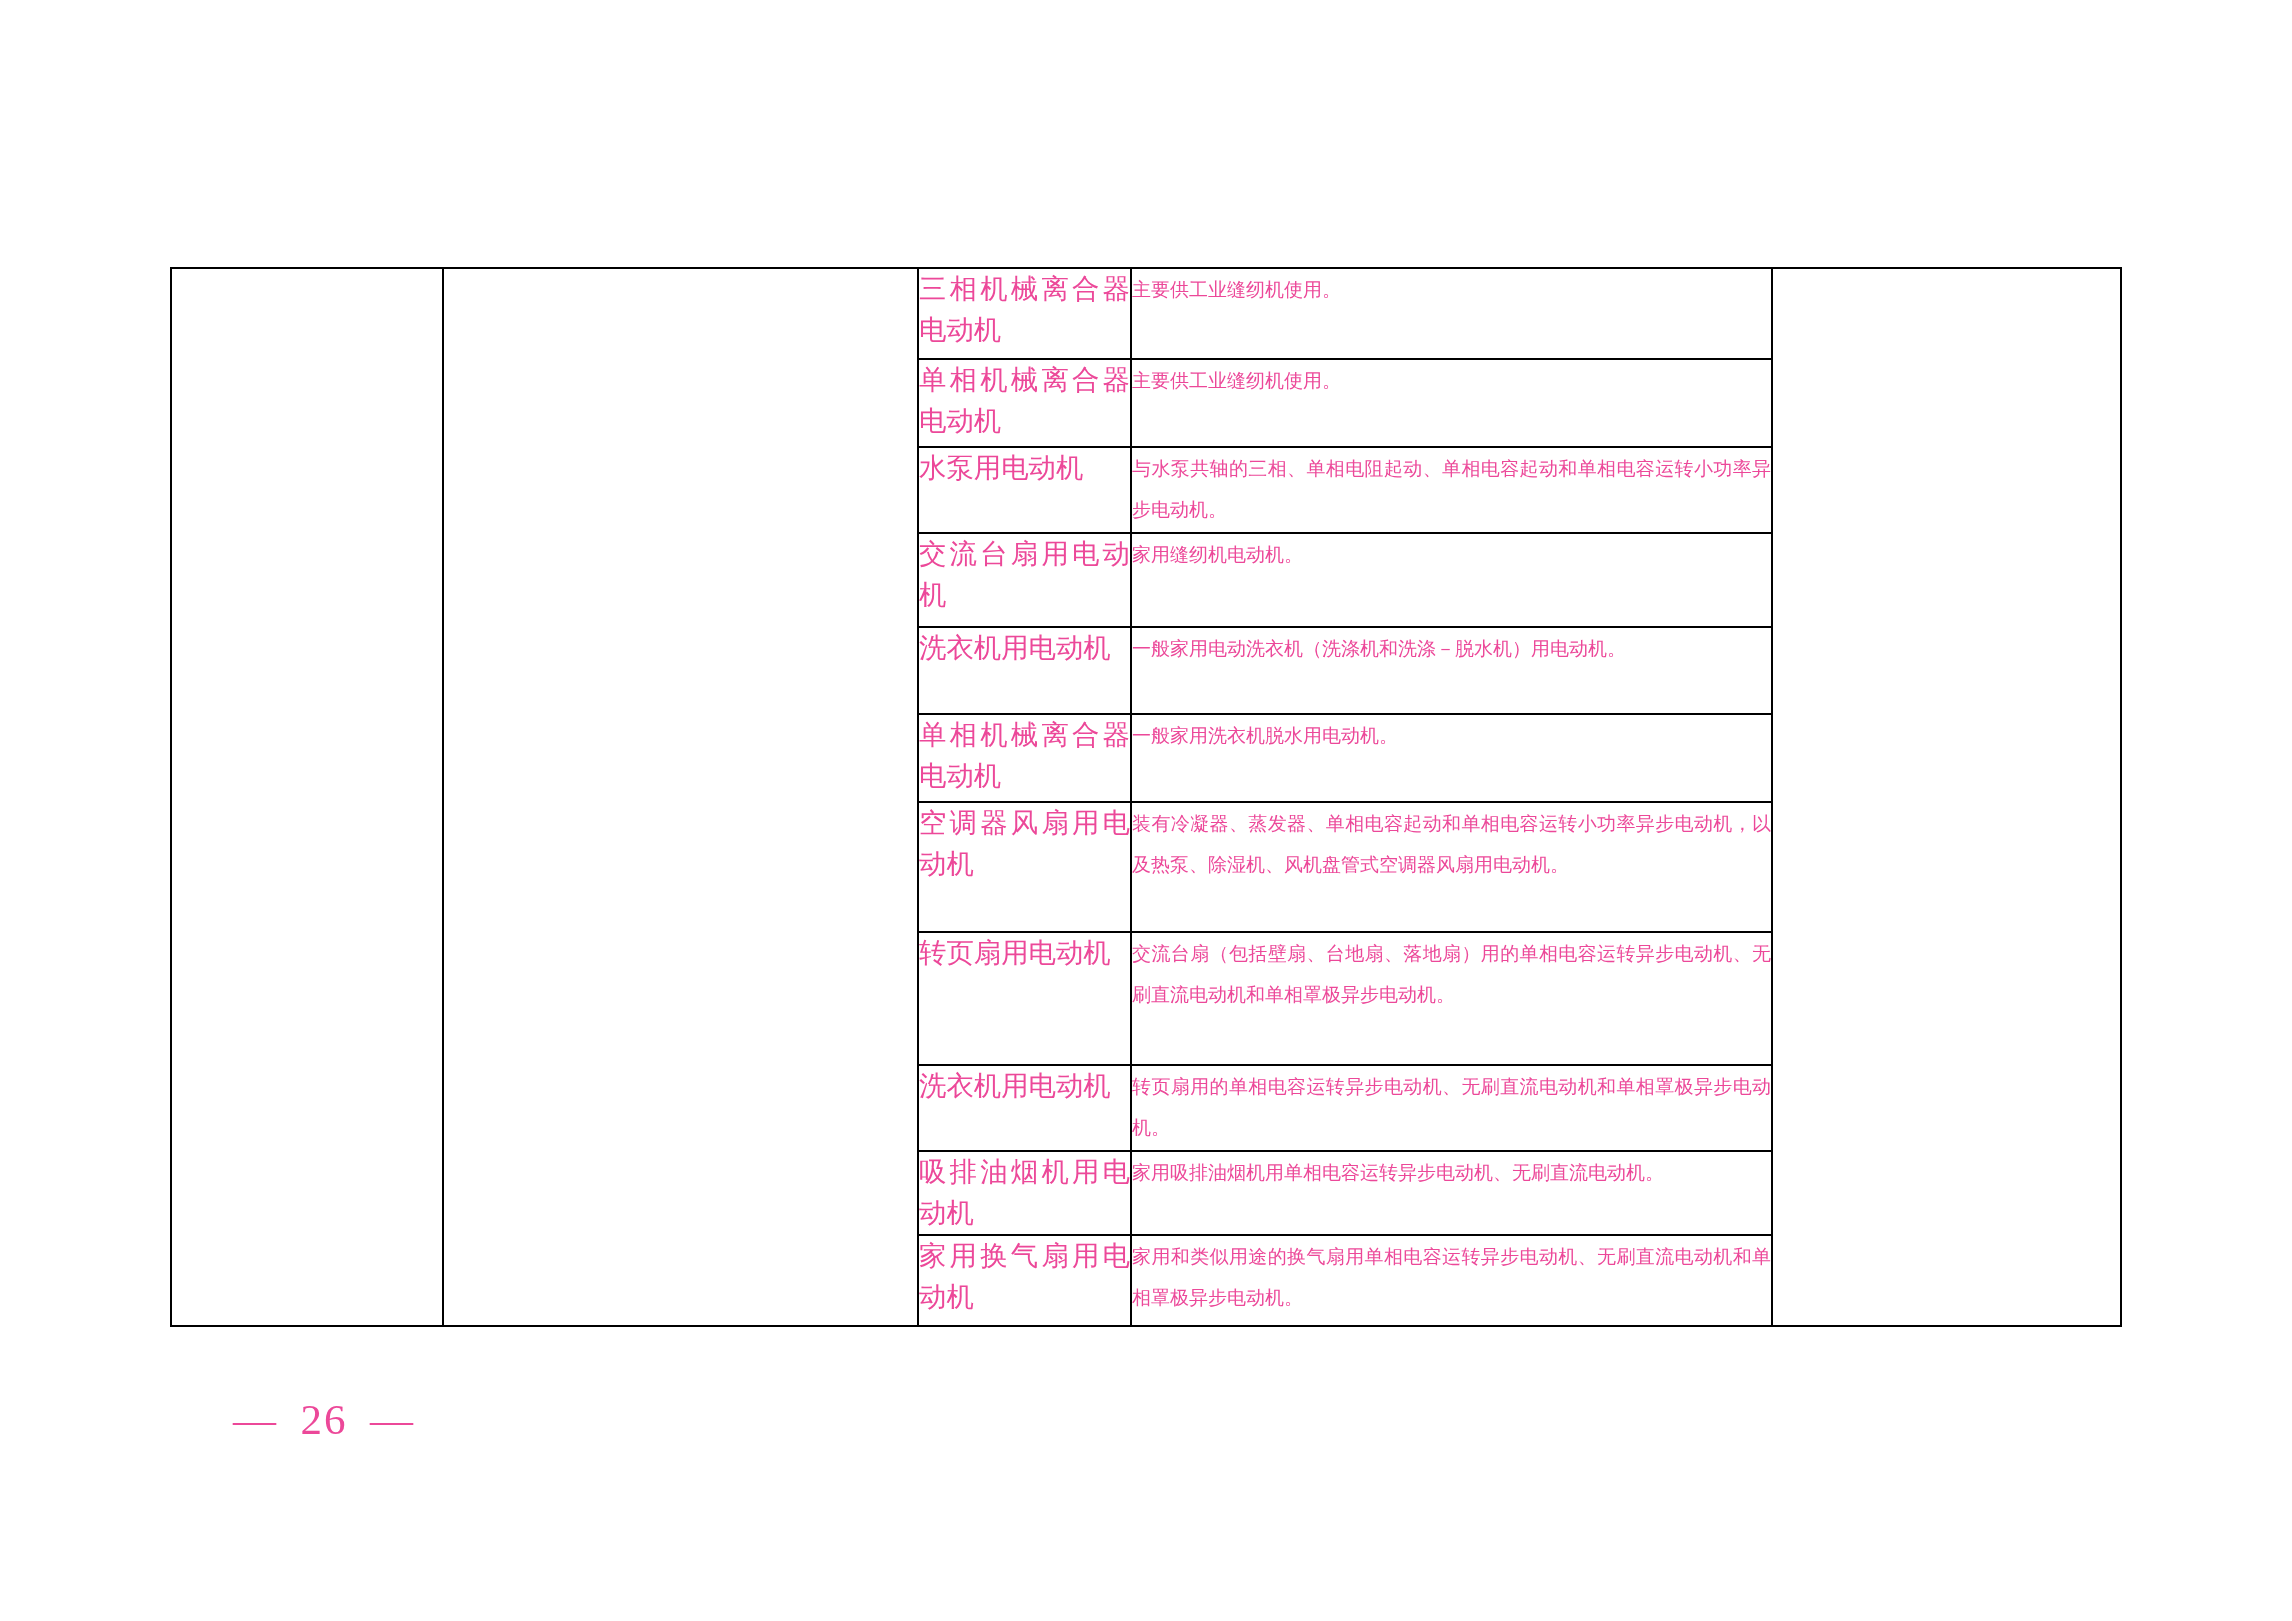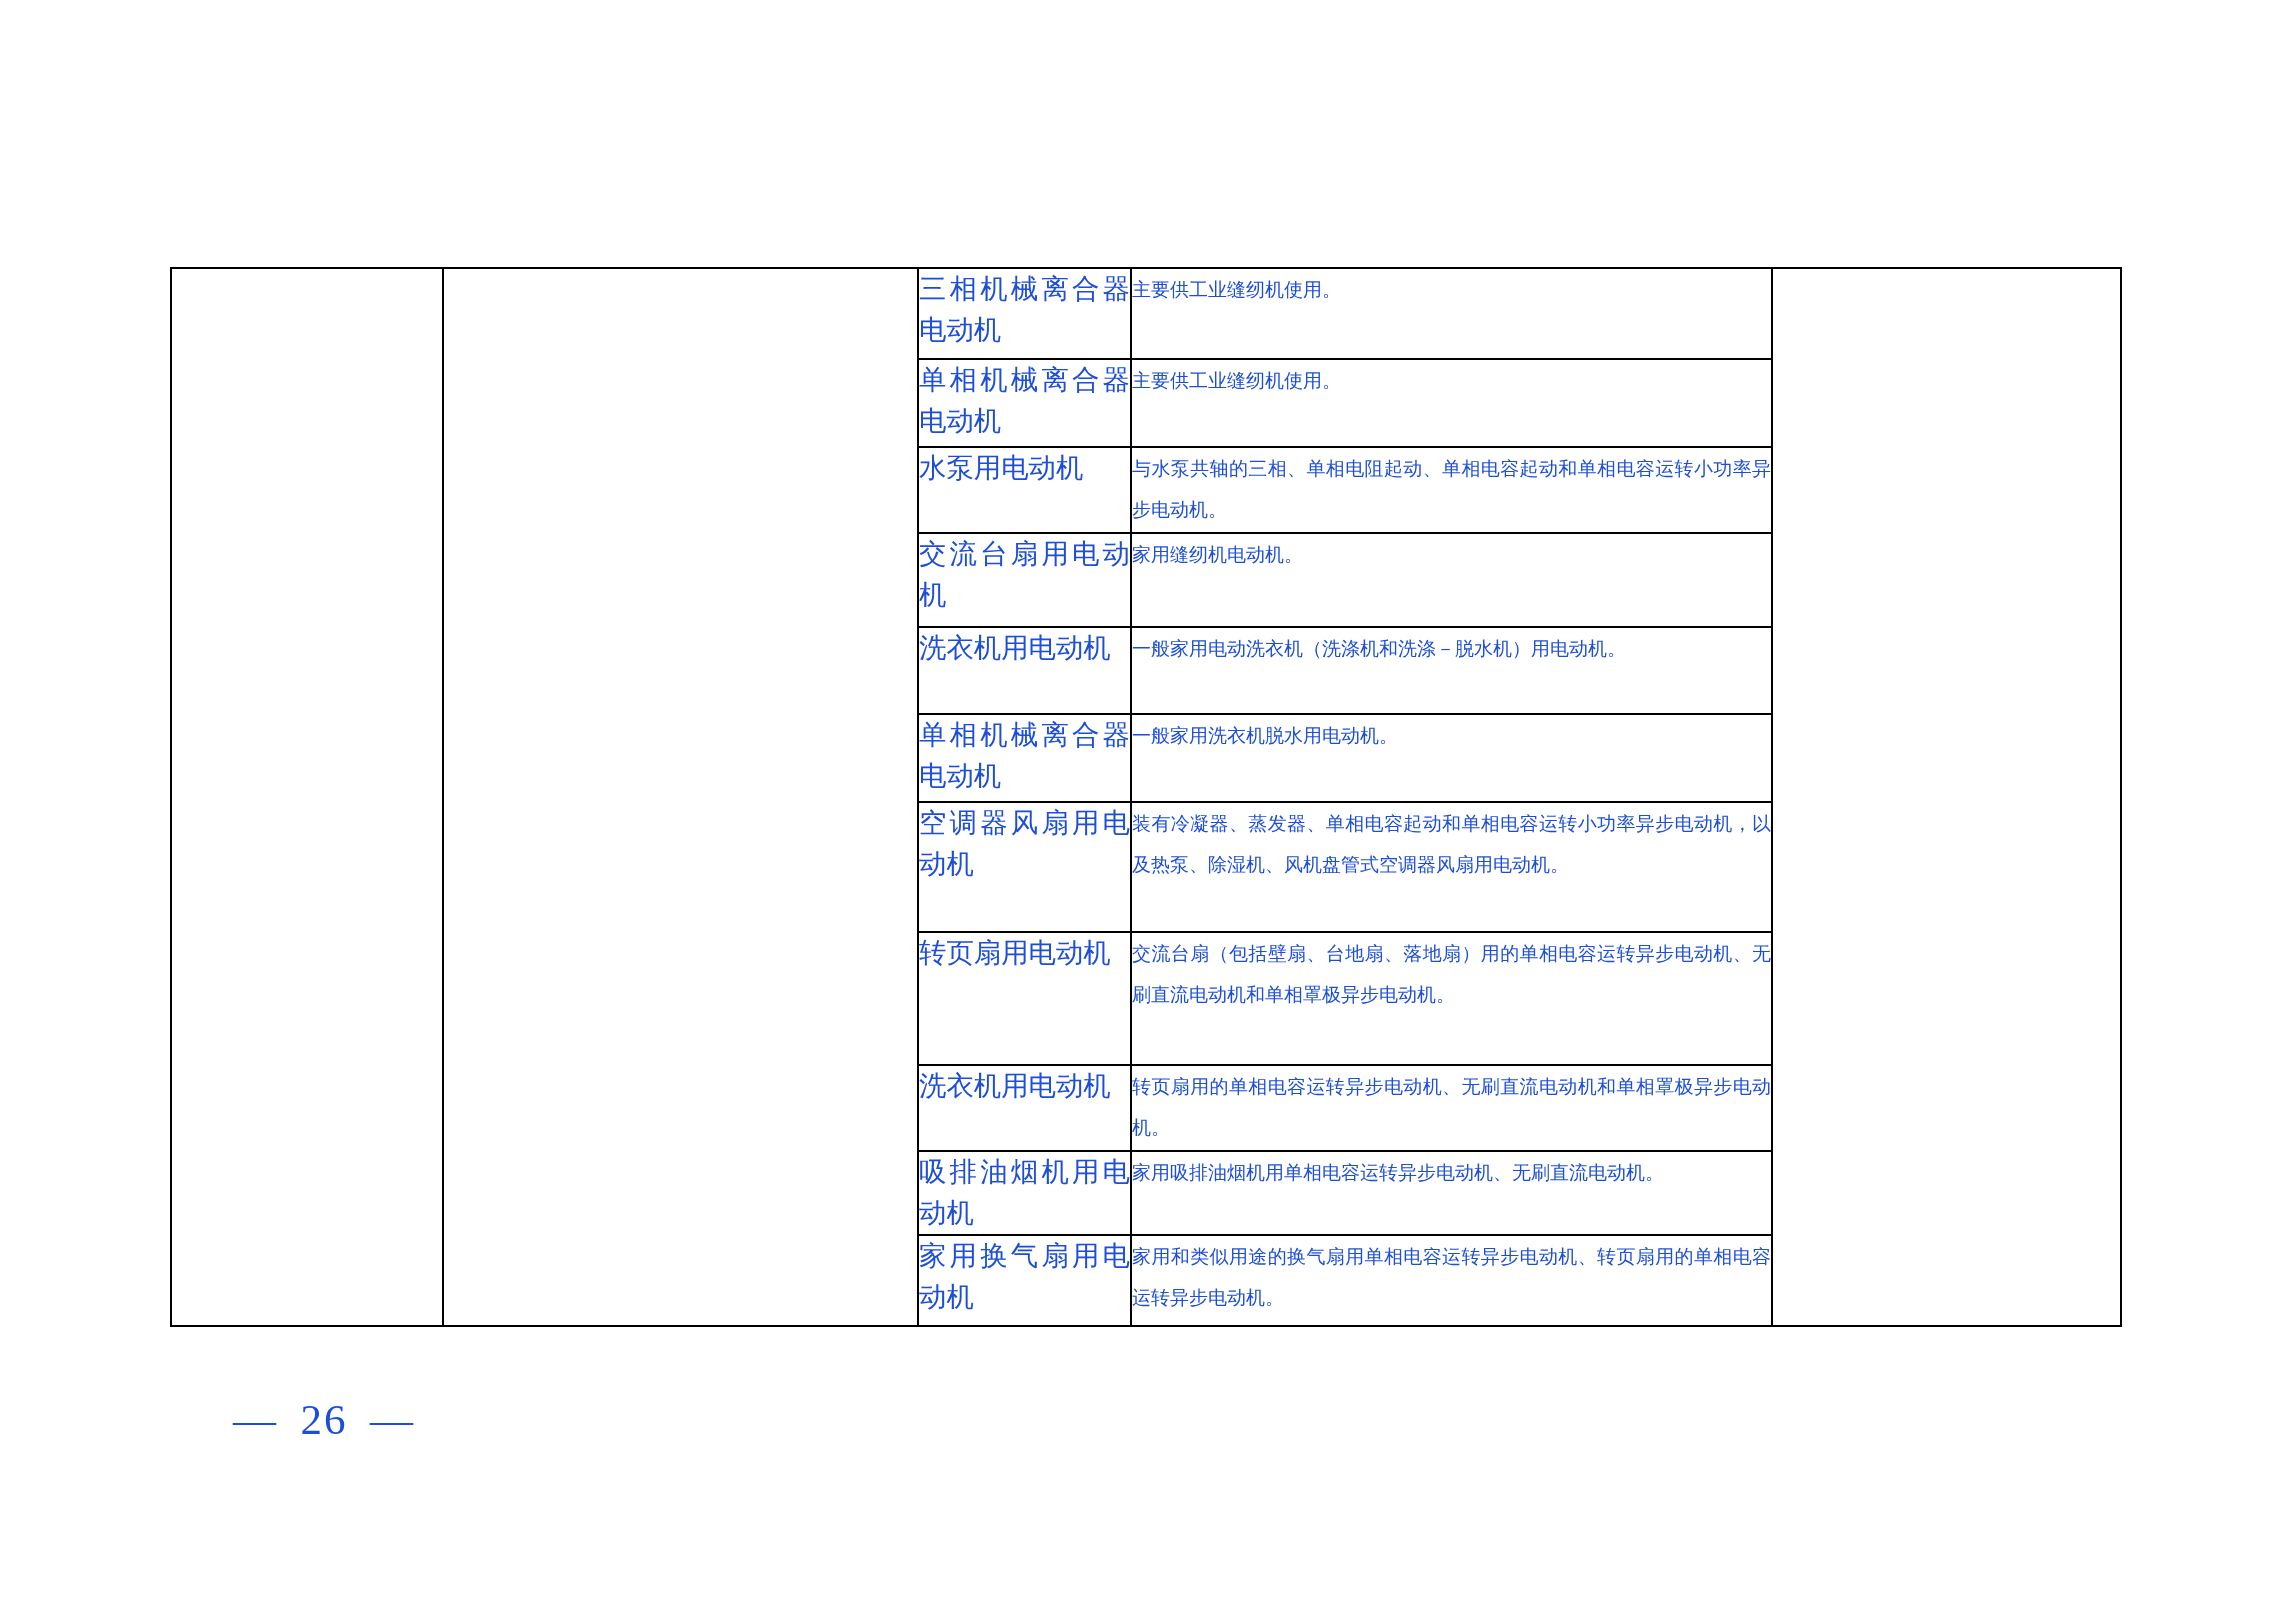--- a/index.html
+++ b/index.html
@@ -5,21 +5,21 @@
   html, body {
     margin: 0;
     padding: 0;
     background: #ffffff;
   }
   .page {
     position: relative;
     width: 2293px;
     height: 1621px;
     background: #ffffff;
-    color: #1d4ed8;
+    color: #ec4899;
     font-family: "Liberation Serif", "DejaVu Serif", serif;
     overflow: hidden;
   }
   table.cls-table {
     position: absolute;
     left: 170px;
     top: 267px;
     width: 1950px;
     border-collapse: collapse;
     table-layout: fixed;
@@ -111,21 +111,21 @@
       <tr style="height:86px">
         <td class="name-cell">洗衣机用电动机</td>
         <td class="desc-cell">转页扇用的单相电容运转异步电动机、无刷直流电动机和单相罩极异步电动机。</td>
       </tr>
       <tr style="height:84px">
         <td class="name-cell">吸排油烟机用电动机</td>
         <td class="desc-cell">家用吸排油烟机用单相电容运转异步电动机、无刷直流电动机。</td>
       </tr>
       <tr style="height:91px">
         <td class="name-cell">家用换气扇用电动机</td>
-        <td class="desc-cell">家用和类似用途的换气扇用单相电容运转异步电动机、转页扇用的单相电容运转异步电动机。</td>
+        <td class="desc-cell">家用和类似用途的换气扇用单相电容运转异步电动机、无刷直流电动机和单相罩极异步电动机。</td>
       </tr>
     </tbody>
   </table>
 
   <div class="page-number">— 26 —</div>
 
 </div>
 
 
 </body></html>

